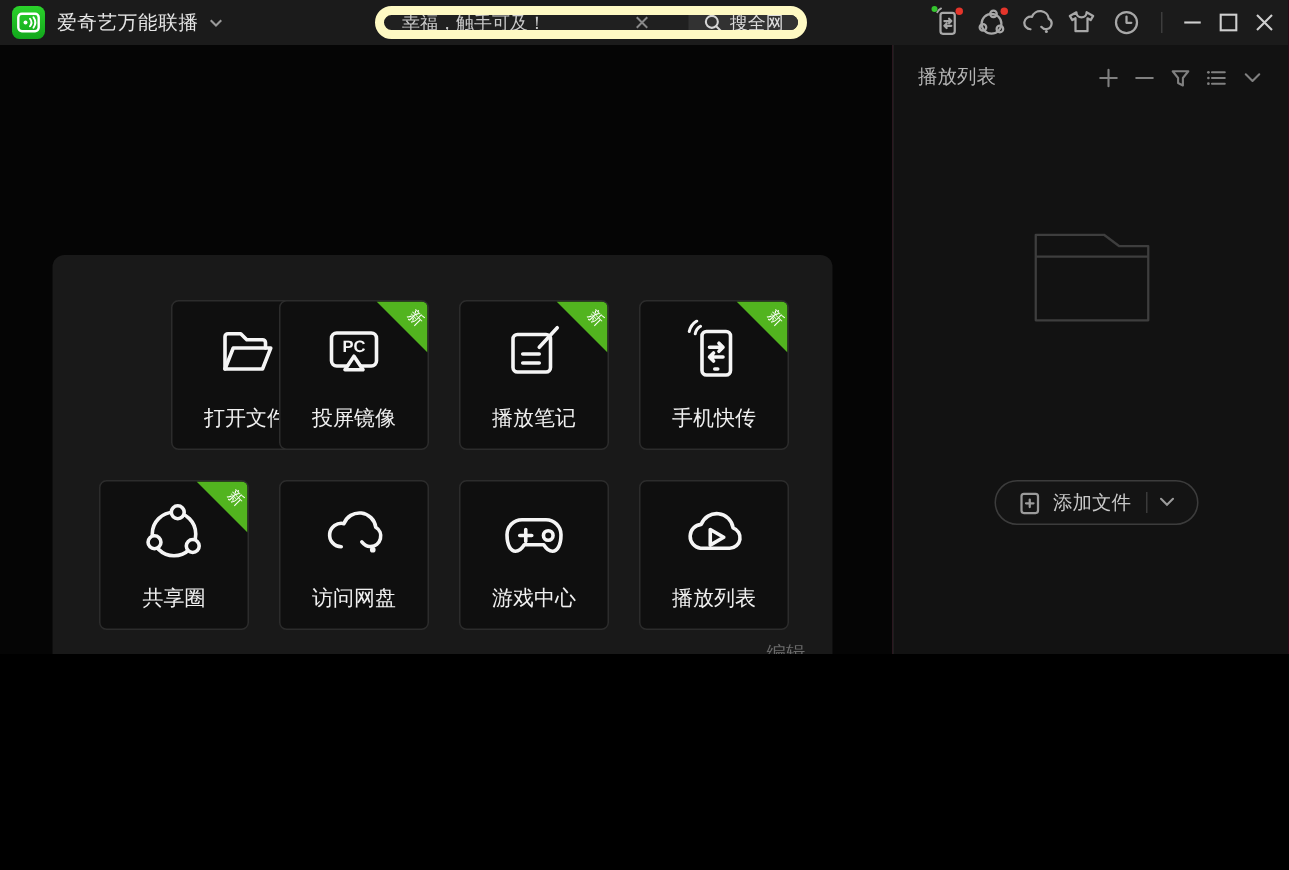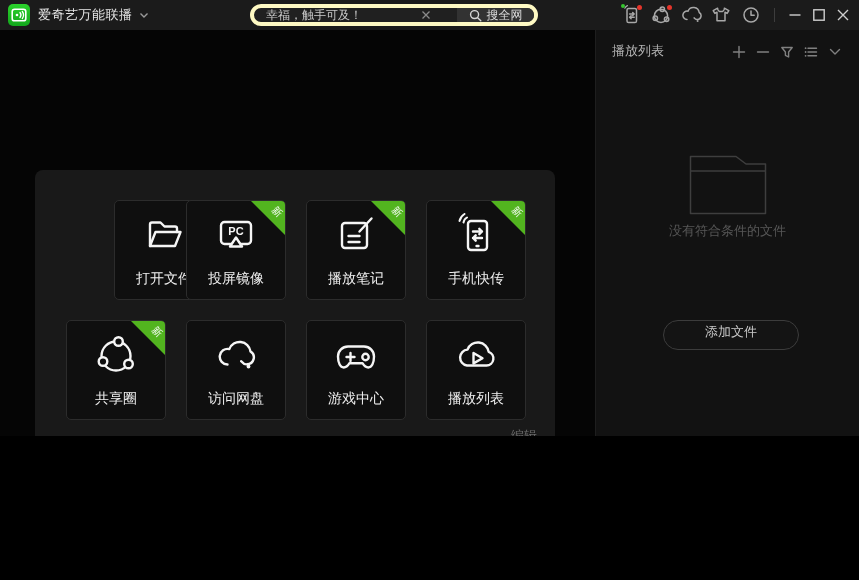--- a/index.html
+++ b/index.html
@@ -6,21 +6,21 @@
   html,body { background:#000; }
   body { font-family:"Liberation Sans","DejaVu Sans",sans-serif; }
   #window { position:relative; width:859px; height:436px; background:#be185d; overflow:hidden; }
 
   
   #titlebar { position:absolute; left:0; top:0; width:859px; height:30px; background:#1b1b1b; display:flex; align-items:center; }
   .logo { width:22px; height:22px; margin-left:8px; border-radius:5px; background:linear-gradient(180deg,#2bd22b,#12a71c); display:flex; align-items:center; justify-content:center; }
   .app-title { margin-left:8px; font-size:13px; color:#e6e6e6; letter-spacing:.5px; }
   .title-chevron { margin-left:6px; }
 
-  .searchbox { position:absolute; left:250px; top:4px; width:288px; height:22px; display:flex; border:4px solid #fef9c3; border-radius:11px; overflow:hidden; background:#202020;gap:20px; }
+  .searchbox { position:absolute; left:250px; top:4px; width:288px; height:22px; display:flex; border:6px solid #fef9c3; border-radius:11px; overflow:hidden; background:#202020;gap:20px; }
   .search-input-wrap { flex:1; display:flex; align-items:center; padding:0 6px 0 12px; }
   .search-input { flex:1; background:transparent; border:none; outline:none; color:#c9c9c9; font-size:12px; font-family:inherit; }
   .search-btn { width:86px; background:#323232; display:flex; align-items:center; justify-content:center; gap:5px; color:#dcdcdc; font-size:12px; cursor:pointer; }
 
   .tb-right { position:absolute; right:4px; top:0; height:30px; display:flex; align-items:center; }
   .tb-ic { position:relative; width:30px; height:30px; display:flex; align-items:center; justify-content:center; cursor:pointer; }
   .tb-ic.win { width:24px; }
   .dot { position:absolute; border-radius:50%; }
   .dot.red { width:5px; height:5px; background:#e5352b; top:5px; right:4px; }
   .dot.green { width:4px; height:4px; background:#35c42e; top:4px; left:5px; }
@@ -36,21 +36,21 @@
   .badge-txt { position:absolute; top:4px; right:3px; color:#fff; font-size:10px; transform:rotate(45deg); }
   #edit-label { position:absolute; right:18px; bottom:8px; font-size:13px; color:#6b6b6b; cursor:pointer; }
 
   
   #sidebar { position:absolute; left:595px; top:30px; width:264px; height:510px; background:#121212; border-left:1px solid #1e1e1e; }
   .pl-header { display:flex; padding:12px 12px 0 16px; }
   .pl-title { font-size:13px; color:#b4b4b4; flex:1; }
   .pl-hic { width:24px; height:20px; display:flex; align-items:center; justify-content:center; cursor:pointer; }
   .empty-folder { position:absolute; left:50%; top:125px; transform:translateX(-50%); }
   .empty-text { position:absolute; left:0; top:192px; width:100%; text-align:center; font-size:13px; color:#565656; }
-  .add-btn { position:absolute; left:67px; top:290px; width:136px; height:30px; border:1px solid #3c3c3c; border-radius:16px; display:flex; align-items:center; justify-content:center; gap:7px; color:#c8c8c8; font-size:13px; cursor:pointer; background:#141414;flex-direction:column; }
+  .add-btn { position:absolute; left:67px; top:290px; width:136px; height:30px; border:1px solid #3c3c3c; border-radius:16px; display:flex; align-items:center; justify-content:center; gap:7px; color:#c8c8c8; font-size:13px; cursor:pointer; background:#141414; }
   .add-sep { width:1px; height:14px; background:#3a3a3a; margin-left:3px; }
 
   
   #bottombar { position:absolute; left:0; top:540px; width:859px; height:40px; background:#0d0d0d; }
   .bb-left { position:absolute; left:16px; top:0; height:40px; display:flex; align-items:center; gap:16px; }
   .bb-right { position:absolute; right:14px; top:0; height:40px; display:flex; align-items:center; gap:16px; }
   .bb-ic { width:24px; height:24px; display:flex; align-items:center; justify-content:center; cursor:pointer; }
   .controls { position:absolute; left:336px; top:0; height:40px; display:flex; align-items:center; }
   .stop-sq { width:13px; height:13px; background:#3e3e3e; border-radius:2px; cursor:pointer; }
   .play-btn { width:36px; height:36px; border:2px solid #8f8f8f; border-radius:50%; display:flex; align-items:center; justify-content:center; cursor:pointer; }
@@ -282,21 +282,20 @@
           </svg>
       </span>
     </div>
 
     <div class="empty-folder">
       <svg width="78" height="60" viewBox="0 0 78 60" class="fd">
           <path d="M1.5 1.5 H47 L57 9 H76.5 V58.5 H1.5 Z"></path>
           <path d="M1.5 16 H76.5"></path>
         </svg>
     </div>
-    <div class="empty-text">没有符合条件的文件</div>
 
     <div class="add-btn">
       <svg width="17" height="17" viewBox="0 0 17 17" class="gy">
           <rect x="3" y="2.2" width="11" height="12.8" rx="1.6"></rect>
           <path d="M8.5 6 v5 M6 8.5 h5"></path>
         </svg>
       <span>添加文件</span>
       <span class="add-sep"></span>
       <svg width="12" height="8" viewBox="0 0 12 8">
           <path d="M2 1.5 L6 5.5 L10 1.5" fill="none" stroke="#9a9a9a" stroke-width="1.4" stroke-linecap="round"></path>

